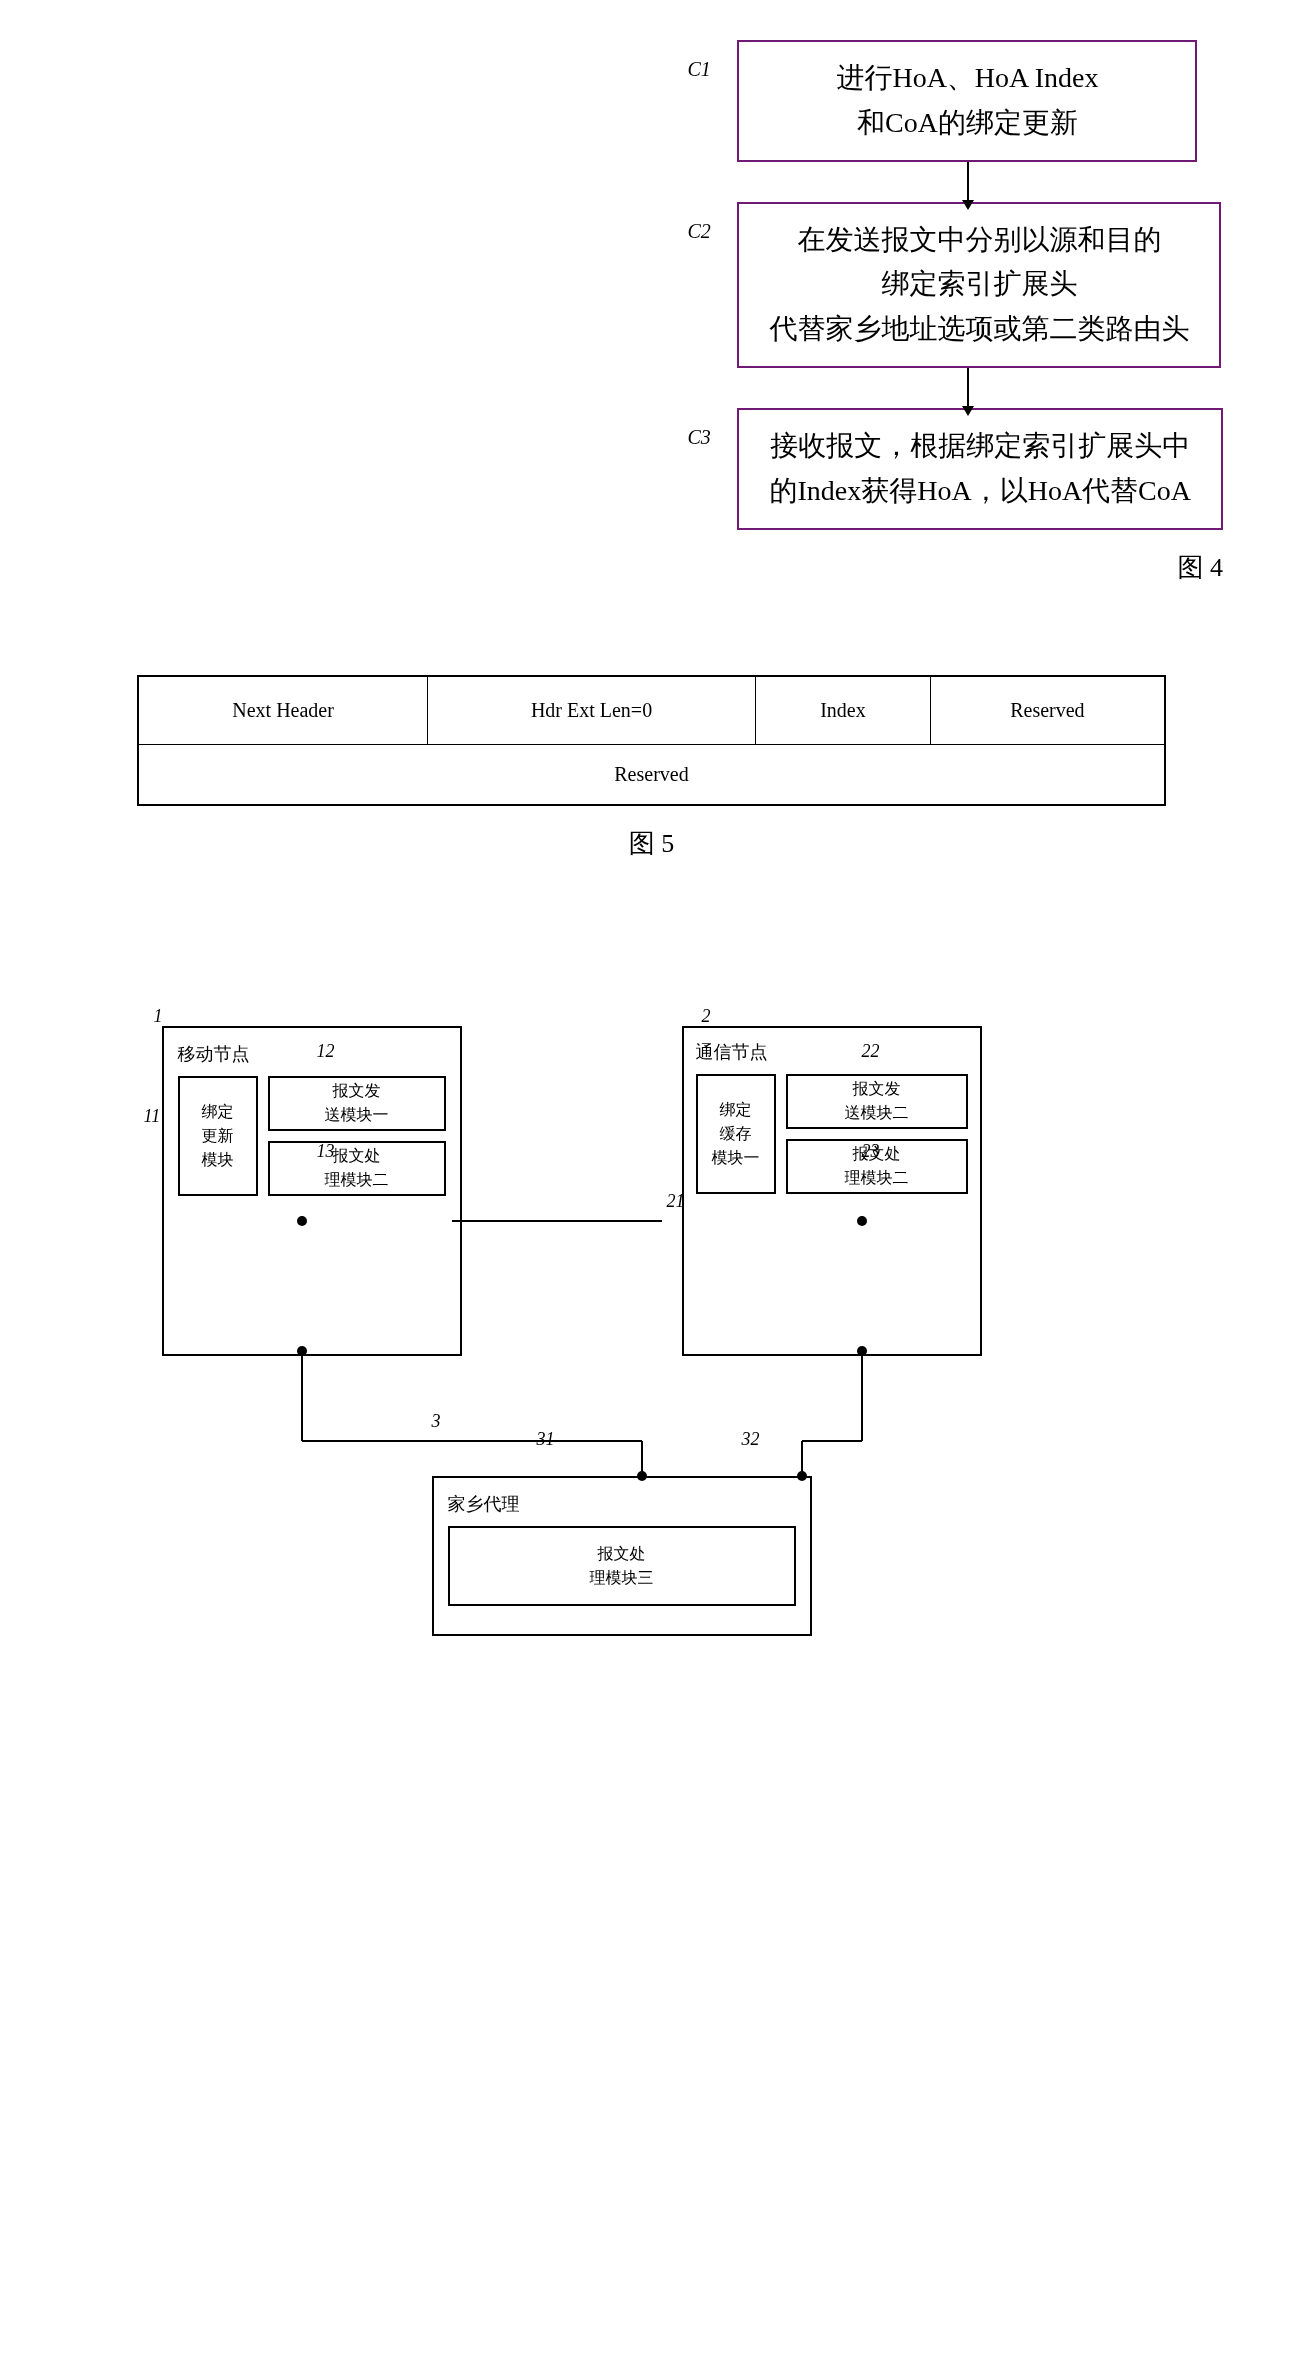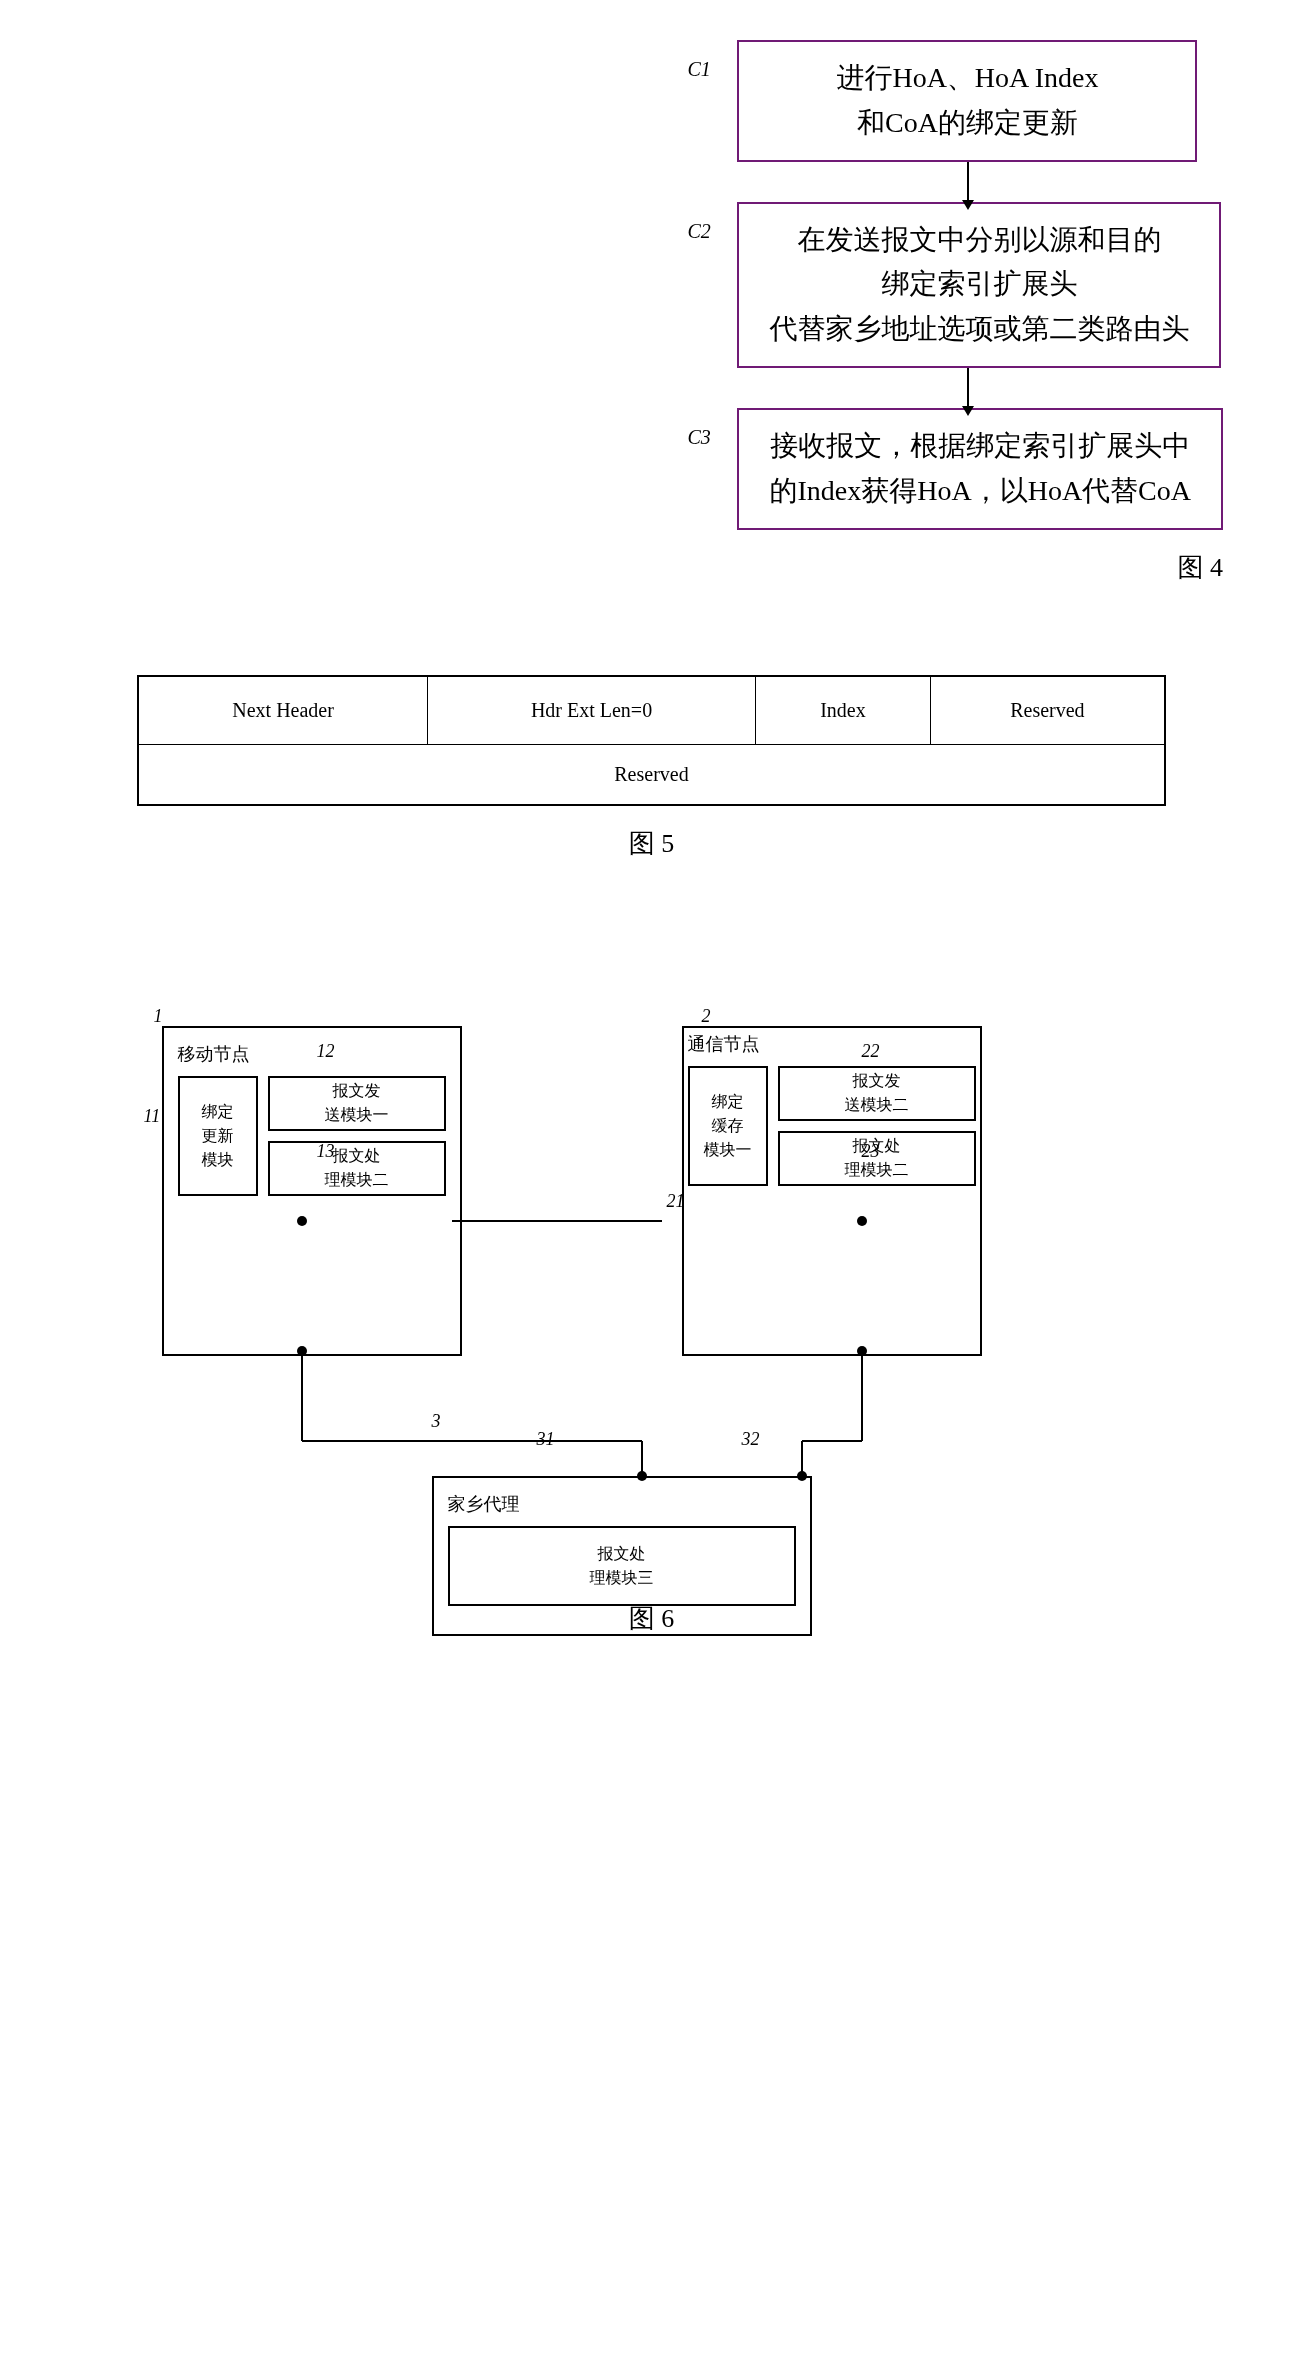--- a/index.html
+++ b/index.html
@@ -260,21 +260,21 @@
           <div class="module-box" style="height:55px; padding:4px;">
             <span>报文发<br>送模块一</span>
           </div>
           <div class="module-box" style="height:55px; padding:4px;">
             <span>报文处<br>理模块二</span>
           </div>
         </div>
       </div>
     </div>
 
-    <div class="node-box" style="left:580px; top:115px; width:300px; height:330px; padding:4px;">
+    <div class="node-box" style="left:580px; top:115px; width:300px; height:330px; padding:12px;">
       <div class="node-title">通信节点</div>
       <div style="display:flex; gap:10px; margin-top:10px;">
 
         <div class="module-box" style="width:80px; height:120px; padding:6px;">
           <span>绑定<br>缓存<br>模块一</span>
         </div>
 
         <div style="display:flex; flex-direction:column; gap:10px; flex:1;">
           <div class="module-box" style="height:55px; padding:4px;">
             <span>报文发<br>送模块二</span>
@@ -290,14 +290,13 @@
       <div class="node-title">家乡代理</div>
       <div style="display:flex; gap:16px; margin-top:10px;">
         <div class="module-box" style="flex:1; height:80px; padding:6px;">
           <span>报文处<br>理模块三</span>
         </div>
       </div>
     </div>
 
   </div>
 
-  <div class="fig-title" style="margin-top:-10px;">图 6</div>
 </div>
 
 </body></html>

